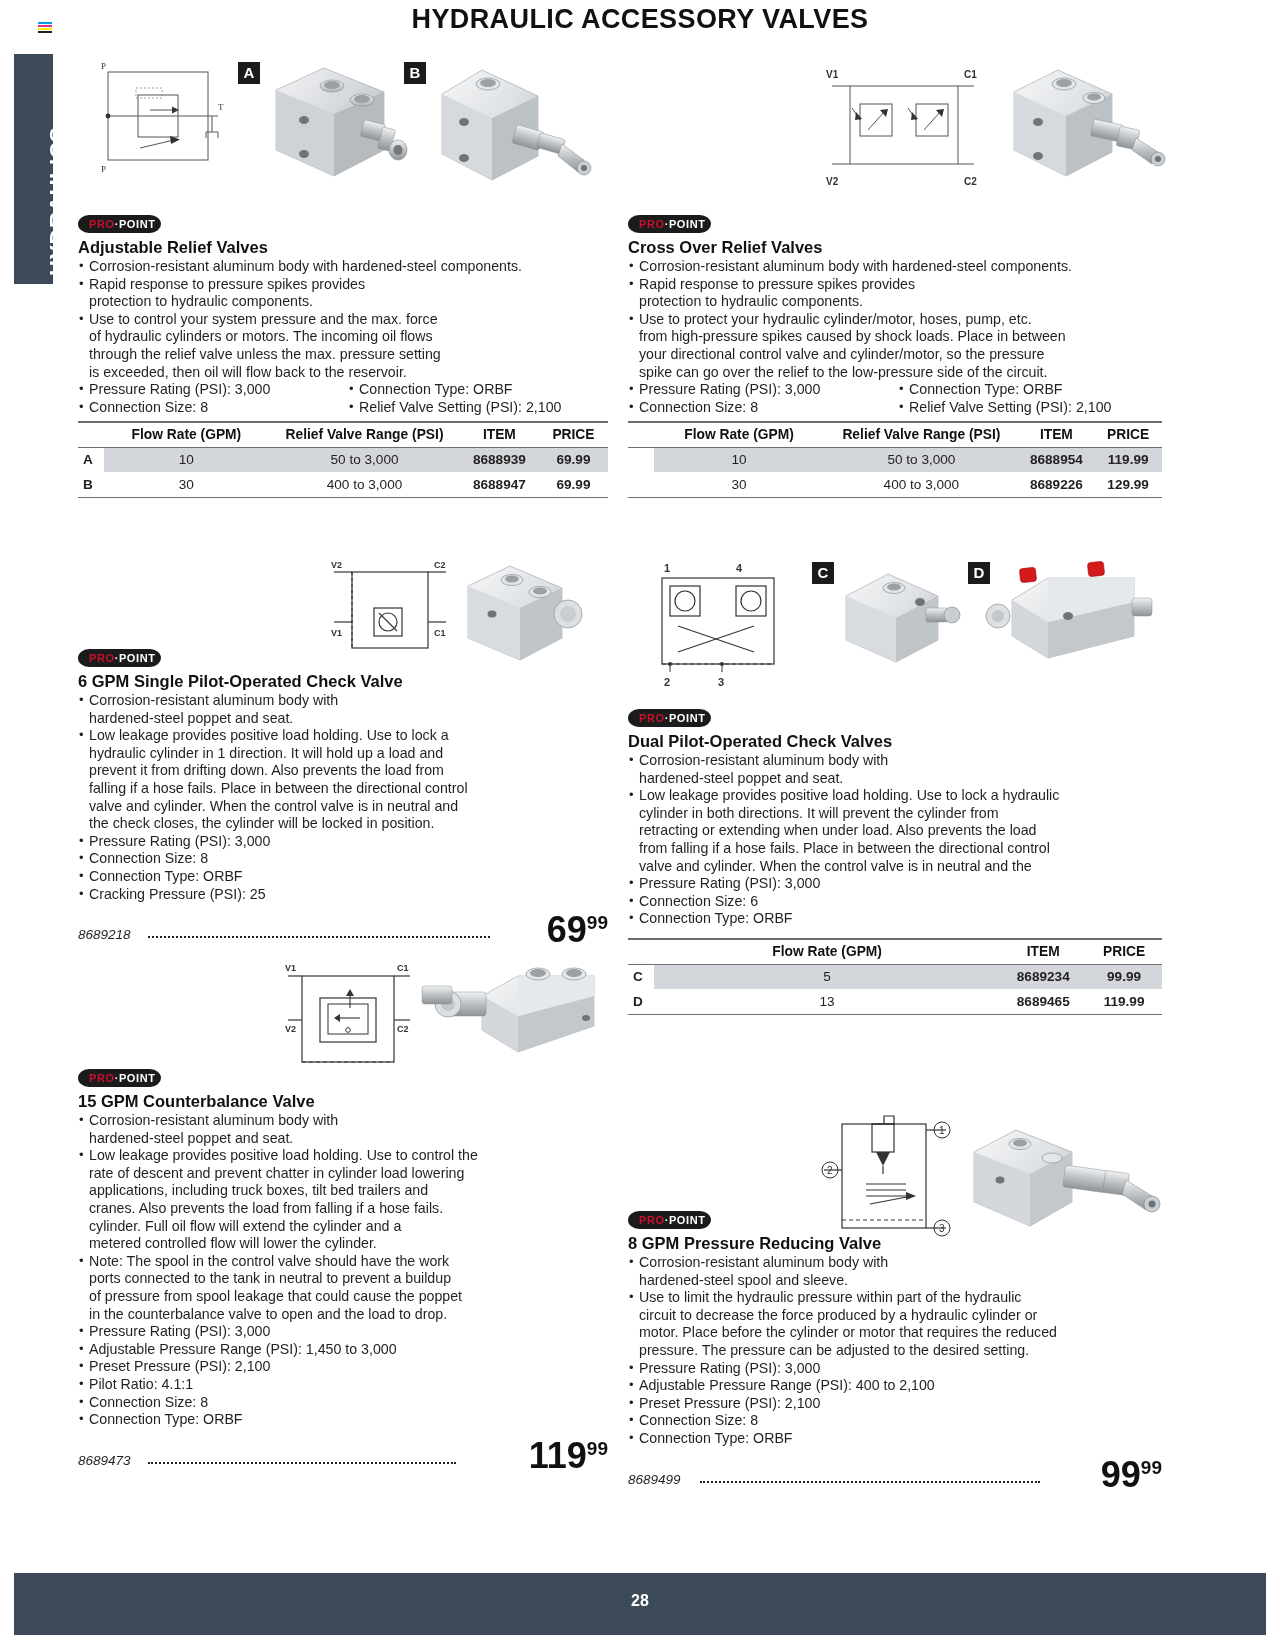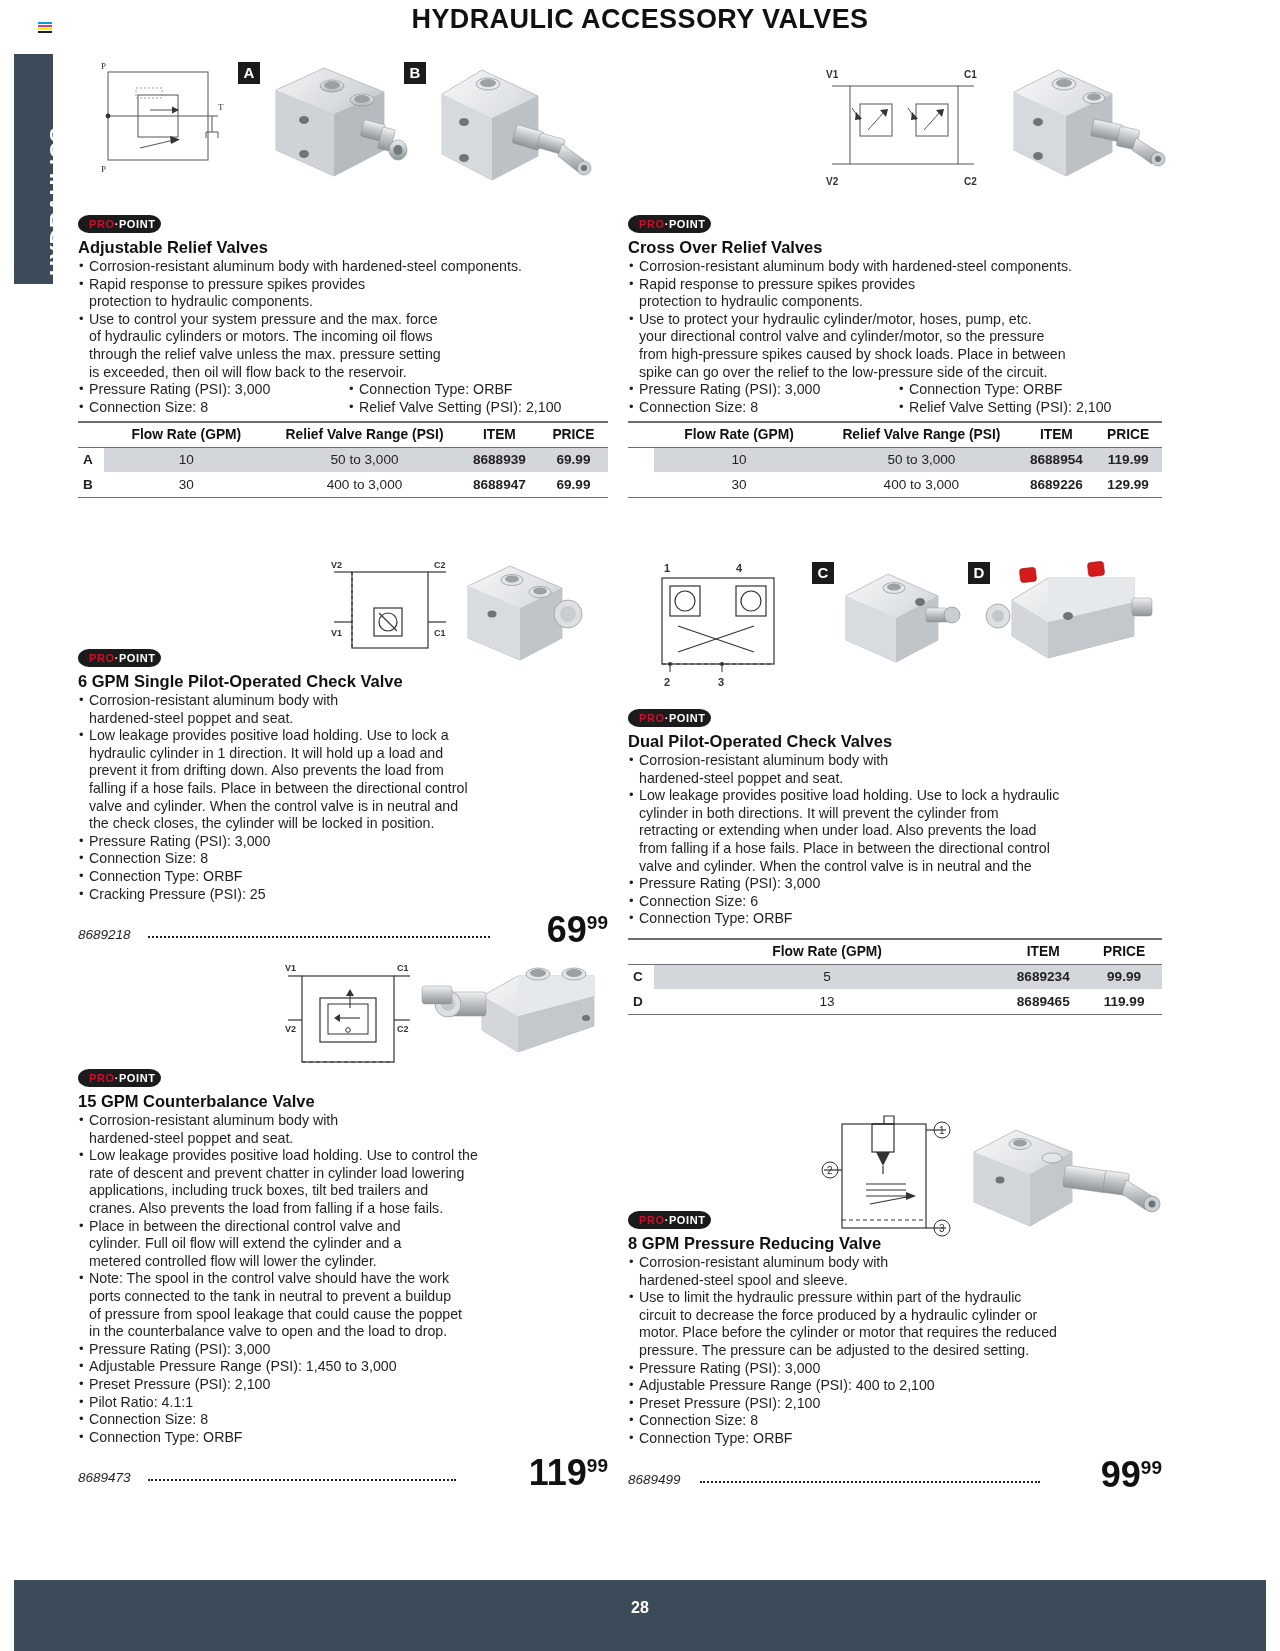--- a/index.html
+++ b/index.html
@@ -126,21 +126,21 @@
   
   .schem { position:absolute; }
   .schem svg { display:block; }
 
   
   .photo { position:absolute; }
   .photo svg { display:block; }
 
   
   .footer {
-    position:absolute; left:14px; bottom:0; width:1252px; height:71px;
+    position:absolute; left:14px; bottom:16px; width:1252px; height:62px;
     background:#3c4a5a;
   }
   .footer .pg {
     position:absolute; left:0; right:0; top:19px; text-align:center;
     color:#ffffff; font-weight:bold; font-size:16px;
   }
 </style>
 </head>
 <body>
 
@@ -338,22 +338,22 @@
 <div class="col-right" style="top:214px;">
   <div class="propoint">
     <b>PRO</b><span style="color:#fff">·</span><span>POINT</span>
   </div>
   <h2 class="prod">Cross Over Relief Valves</h2>
   <ul class="feat">
     <li>Corrosion-resistant aluminum body with hardened-steel components.</li>
     <li>Rapid response to pressure spikes provides</li>
     <li class="cont">protection to hydraulic components.</li>
     <li>Use to protect your hydraulic cylinder/motor, hoses, pump, etc.</li>
+    <li class="cont">from high-pressure spikes caused by shock loads. Place in between</li>
     <li class="cont">your directional control valve and cylinder/motor, so the pressure</li>
-    <li class="cont">from high-pressure spikes caused by shock loads. Place in between</li>
     <li class="cont">spike can go over the relief to the low-pressure side of the circuit.</li>
   </ul>
   <div class="specs2">
     <ul class="feat c1">
       <li>Pressure Rating (PSI): 3,000</li>
       <li>Connection Size: 8</li>
     </ul>
     <ul class="feat c2">
       <li>Connection Type: ORBF</li>
       <li>Relief Valve Setting (PSI): 2,100</li>
@@ -587,21 +587,20 @@
     <b>PRO</b><span style="color:#fff">·</span><span>POINT</span>
   </div>
   <h2 class="prod">15 GPM Counterbalance Valve</h2>
   <ul class="feat">
     <li>Corrosion-resistant aluminum body with</li>
     <li class="cont">hardened-steel poppet and seat.</li>
     <li>Low leakage provides positive load holding. Use to control the</li>
     <li class="cont">rate of descent and prevent chatter in cylinder load lowering</li>
     <li class="cont">applications, including truck boxes, tilt bed trailers and</li>
     <li class="cont">cranes. Also prevents the load from falling if a hose fails.</li>
-    <li>Place in between the directional control valve and</li>
     <li class="cont">cylinder. Full oil flow will extend the cylinder and a</li>
     <li class="cont">metered controlled flow will lower the cylinder.</li>
     <li>Note: The spool in the control valve should have the work</li>
     <li class="cont">ports connected to the tank in neutral to prevent a buildup</li>
     <li class="cont">of pressure from spool leakage that could cause the poppet</li>
     <li class="cont">in the counterbalance valve to open and the load to drop.</li>
     <li>Pressure Rating (PSI): 3,000</li>
     <li>Adjustable Pressure Range (PSI): 1,450 to 3,000</li>
     <li>Preset Pressure (PSI): 2,100</li>
     <li>Pilot Ratio: 4.1:1</li>

